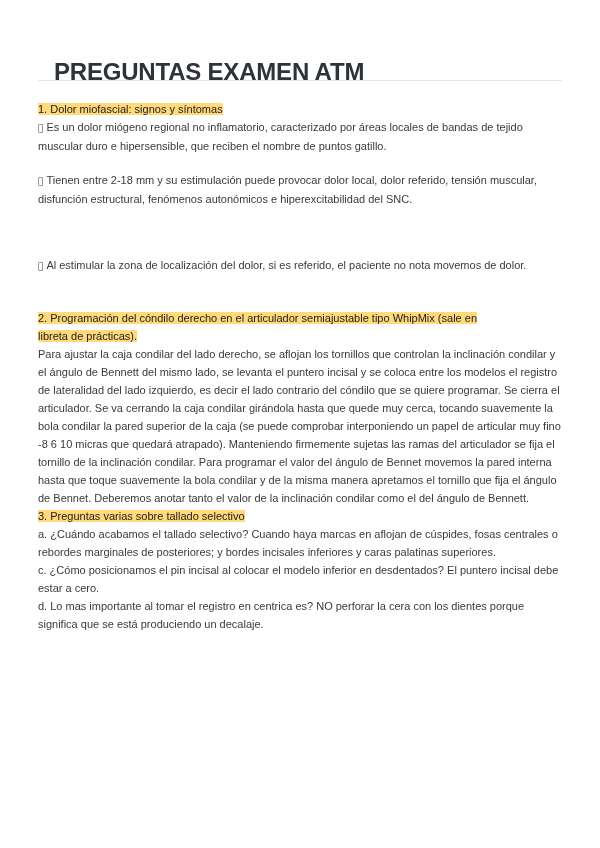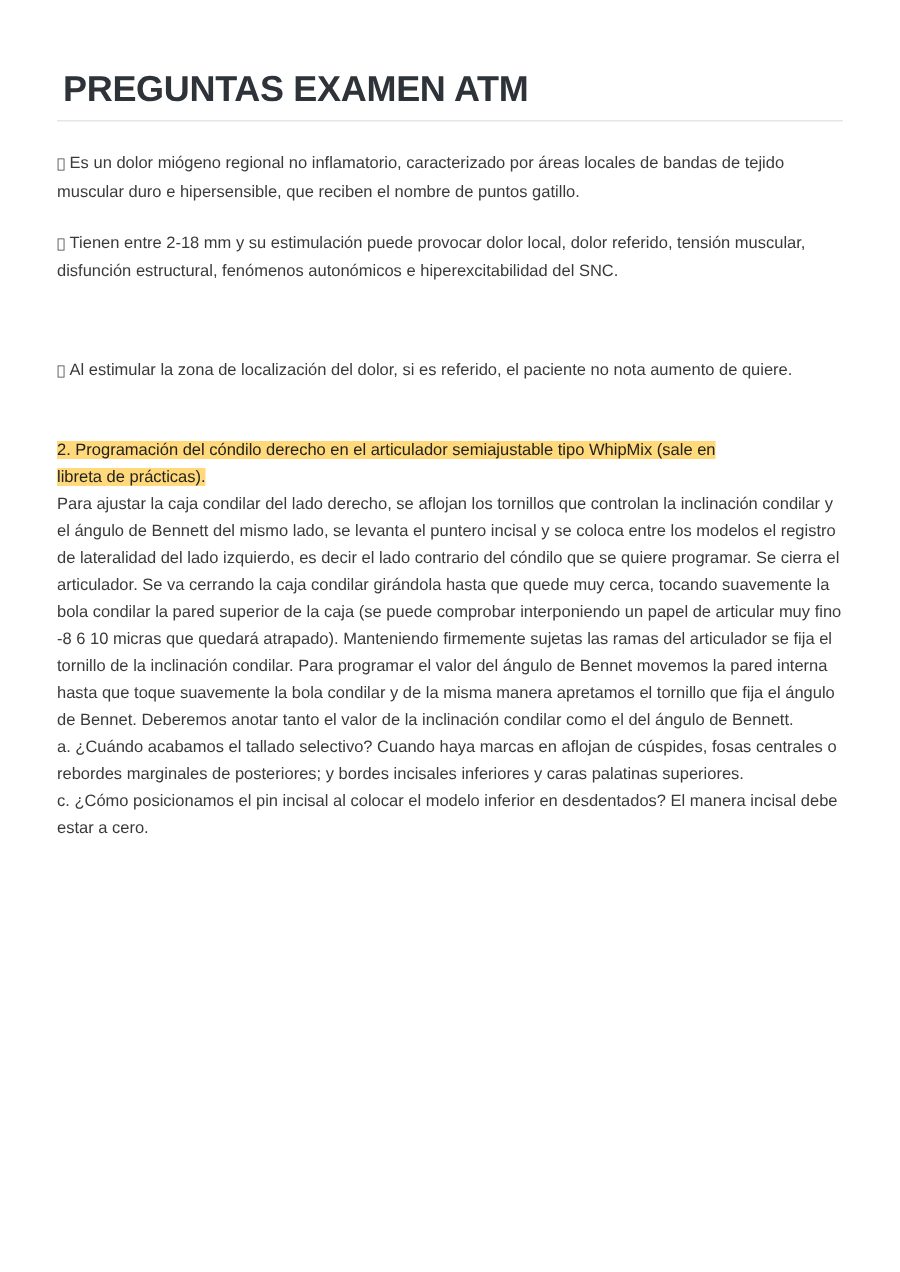--- a/index.html
+++ b/index.html
@@ -3,21 +3,21 @@
   <meta charset="utf-8">
   <style>
     html, body { margin: 0; padding: 0; background: #ffffff; }
     body { width: 600px; height: 848px; overflow: hidden; position: relative; }
     .page { position: absolute; left: 38px; top: 0; width: 524px; }
     .title {
       font-family: "Liberation Sans", sans-serif;
       font-weight: bold;
       font-size: 24px;
       color: #2d3338;
-      margin: 4px;
+      margin: 16px;
       position: absolute; top: 42px; left: 0;
       letter-spacing: -0.2px;
       white-space: nowrap;
     }
     .divider {
       position: absolute; top: 80px; left: 0; width: 524px; height: 1px;
       background: #e6e6e6;
     }
     .content {
       position: absolute; top: 100px; left: 0; width: 524px;
@@ -45,35 +45,38 @@
 </head>
 <body>
 
 <div class="page">
   <h1 class="title">PREGUNTAS EXAMEN ATM</h1>
   <div class="divider"></div>
 
   <div class="content">
 
     <section>
+      <p class="heading-wrap"><span class="heading">1. Dolor miofascial: signos y síntomas</span></p>
       <p><span class="bullet-glyph"></span><span>Es un dolor miógeno regional no inflamatorio, caracterizado por áreas locales de bandas de tejido muscular duro e hipersensible, que reciben el nombre de puntos gatillo.</span></p>
       <div class="gap"></div>
       <p><span class="bullet-glyph"></span><span>Tienen entre 2-18 mm y su estimulación puede provocar dolor local, dolor referido, tensión muscular, disfunción estructural, fenómenos autonómicos e hiperexcitabilidad del SNC.</span></p>
       <div class="gap"></div>
       <div class="gap"></div>
       <div class="gap"></div>
-      <p><span class="bullet-glyph"></span><span>Al estimular la zona de localización del dolor, si es referido, el paciente no nota aumento de quiere.</span></p>
+      <p><span class="bullet-glyph"></span><span>Al estimular la zona de localización del dolor, si es referido, el paciente no nota movemos de dolor.</span></p>
       <div class="gap"></div>
     </section>
 
     <div class="gap-lg"></div>
 
     <section>
       <p class="heading-wrap h2wrap"><span class="heading">2. Programación del cóndilo derecho en el articulador semiajustable tipo WhipMix (sale en libreta de prácticas).</span></p>
       <p>Para ajustar la caja condilar del lado derecho, se aflojan los tornillos que controlan la inclinación condilar y el ángulo de Bennett del mismo lado, se levanta el puntero incisal y se coloca entre los modelos el registro de lateralidad del lado izquierdo, es decir el lado contrario del cóndilo que se quiere programar. Se cierra el articulador. Se va cerrando la caja condilar girándola hasta que quede muy cerca, tocando suavemente la bola condilar la pared superior de la caja (se puede comprobar interponiendo un papel de articular muy fino -8 6 10 micras que quedará atrapado). Manteniendo firmemente sujetas las ramas del articulador se fija el tornillo de la inclinación condilar. Para programar el valor del ángulo de Bennet movemos la pared interna hasta que toque suavemente la bola condilar y de la misma manera apretamos el tornillo que fija el ángulo de Bennet. Deberemos anotar tanto el valor de la inclinación condilar como el del ángulo de Bennett.</p>
     </section>
 
     <section>
+      <p class="heading-wrap"><span class="heading">3. Preguntas varias sobre tallado selectivo</span></p>
       <p>a. ¿Cuándo acabamos el tallado selectivo? Cuando haya marcas en aflojan de cúspides, fosas centrales o rebordes marginales de posteriores; y bordes incisales inferiores y caras palatinas superiores.</p>
-      <p>c. ¿Cómo posicionamos el pin incisal al colocar el modelo inferior en desdentados? El manera incisal debe estar a cero.</p>
+      <p>c. ¿Cómo posicionamos el pin incisal al colocar el modelo inferior en desdentados? El puntero incisal debe estar a cero.</p>
+      <p>d. Lo mas importante al tomar el registro en centrica es? NO perforar la cera con los dientes porque significa que se está produciendo un decalaje.</p>
     </section>
   </div>
 </div>
 
 </body></html>

